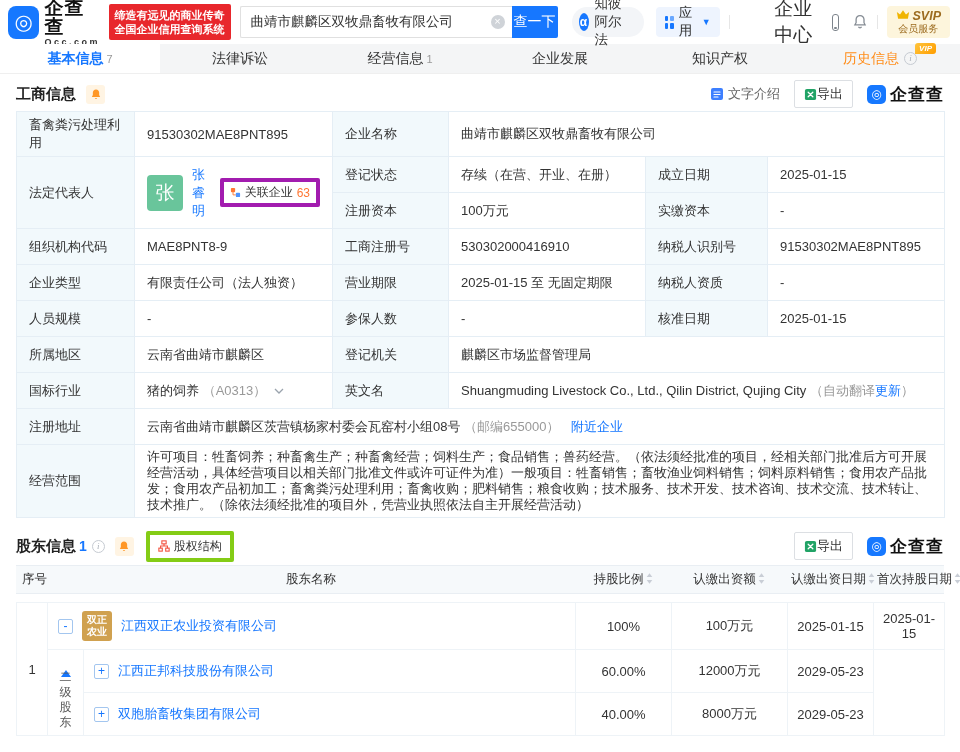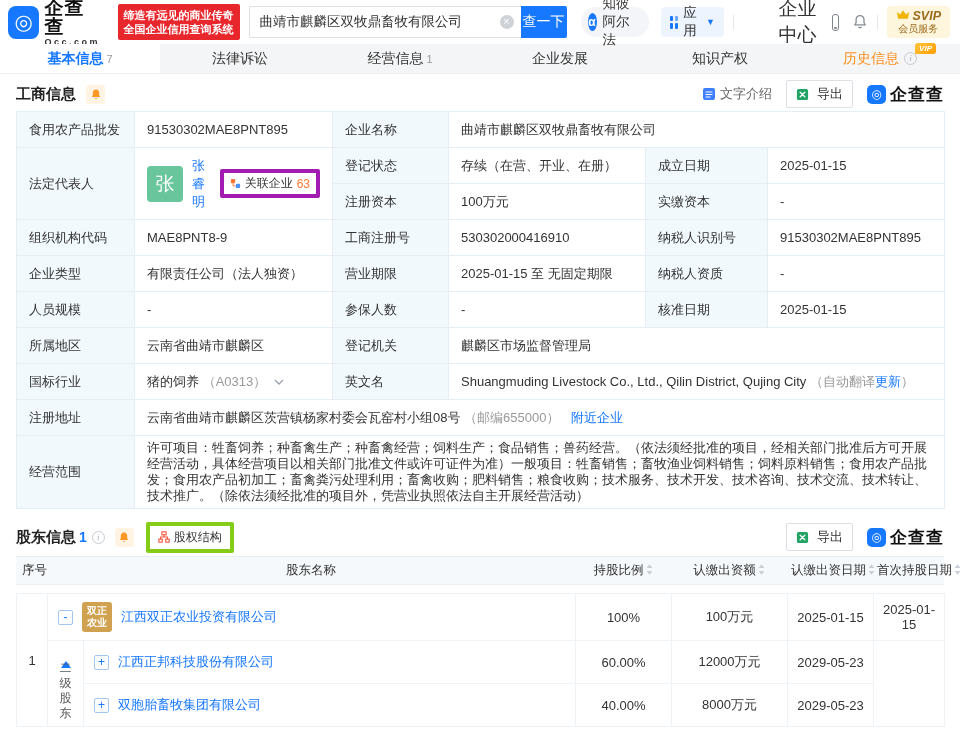--- a/index.html
+++ b/index.html
@@ -8,21 +8,21 @@
   .page { width:960px; height:752px; overflow:hidden; }
 
   
   .topbar { height:44px; display:flex; align-items:center; padding:0 10px 0 8px; background:#fff; }
   .logo { display:flex; align-items:center; cursor:pointer; }
   .logo-icon { width:33px; height:33px; border-radius:8px; background:#1678ff; color:#fff;
     display:flex; align-items:center; justify-content:center; font-size:21px; font-weight:700; }
   .logo-text { margin-left:5px; line-height:1; }
   .logo-title { font-size:19px; font-weight:800; color:#111; letter-spacing:1px; }
   .logo-sub { font-size:9px; color:#333; letter-spacing:2.5px; font-weight:700; margin-top:2px; }
-  .slogan { margin-left:16px; background:#e8272c; color:#fff; font-size:11px; font-weight:700;
+  .slogan { margin-left:7px; background:#e8272c; color:#fff; font-size:11px; font-weight:700;
     padding:4px 6px; line-height:14px; border-radius:2px; white-space:nowrap; }
   .search { margin-left:9px; display:flex; align-items:stretch; height:32px; }
   .search-box { position:relative; width:272px; }
   .search-input { width:100%; height:32px; border:1px solid #e0e0e0; border-right:none;
     border-radius:2px 0 0 2px; padding:0 26px 0 10px; font-size:13.5px; color:#333; outline:none;
     font-family:inherit; }
   .clear { position:absolute; right:7px; top:9px; width:14px; height:14px; border-radius:50%;
     background:#cfd3d8; color:#fff; font-size:11px; line-height:13px; text-align:center; cursor:pointer; }
   .search-btn { width:46px; border:none; background:#1677ff; color:#fff; font-size:14px;
     border-radius:0 2px 2px 0; cursor:pointer; font-family:inherit; }
@@ -66,21 +66,21 @@
 
   
   .content { padding:0 16px; }
   .sec-head { height:30px; margin-top:5px; display:flex; align-items:center; }
   .sec-title { font-size:15px; font-weight:700; color:#222; }
   .sec-count { font-size:14px; font-weight:700; color:#1677ff; margin-left:3px; }
   .bell-chip { width:19px; height:19px; margin-left:10px; background:#fff4e3; border-radius:3px;
     display:flex; align-items:center; justify-content:center; cursor:pointer; }
   .sec-right { margin-left:auto; display:flex; align-items:center; }
   .text-intro { display:flex; align-items:center; gap:4px; font-size:13px; color:#666; cursor:pointer; }
-  .export-btn { margin-left:14px; display:flex; align-items:center; gap:8px; font-size:13px;
+  .export-btn { margin-left:14px; display:flex; align-items:center; gap:0; font-size:13px;
     color:#333; border:1px solid #dcdfe3; border-radius:2px; padding:4px 9px; background:#fff; cursor:pointer; }
   .brand { margin-left:14px; display:flex; align-items:center; gap:4px; }
   .brand-icon { width:19px; height:19px; border-radius:5px; background:#1678ff; color:#fff;
     font-size:12px; font-weight:700; display:flex; align-items:center; justify-content:center; }
   .brand-name { font-size:17px; font-weight:800; color:#111; letter-spacing:1px; }
   .struct-btn { margin-left:12px; display:flex; align-items:center; gap:4px; font-size:12px; color:#333;
     border:4px solid #84cc16; border-radius:2px; padding:3px 8px; background:#fff; cursor:pointer; }
 
   
   table { border-collapse:collapse; width:928px; table-layout:fixed; }
@@ -244,21 +244,21 @@
       <colgroup>
           <col style="width:118px">
           <col style="width:198px">
           <col style="width:116px">
           <col style="width:197px">
           <col style="width:122px">
           <col style="width:177px">
         </colgroup>
       <tbody>
           <tr>
-        <td class="lab">食用农产品批发</td>
+        <td class="lab">畜禽粪污处理利用</td>
         <td>91530302MAE8PNT895</td>
         <td class="lab">企业名称</td>
         <td colspan="3">曲靖市麒麟区双牧鼎畜牧有限公司</td>
       </tr>
       <tr>
         <td class="lab" rowspan="2">法定代表人</td>
         <td rowspan="2">
           <div class="rep-cell">
             <span class="avatar">张</span>
             <a class="link rep-name">张睿明</a>

